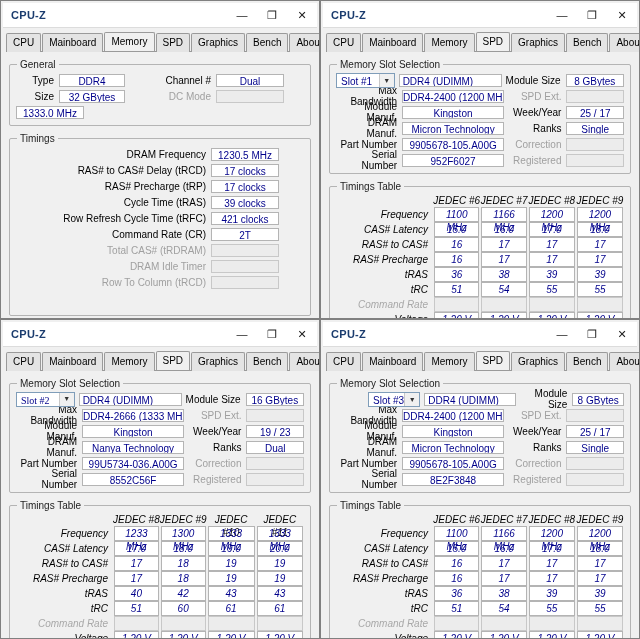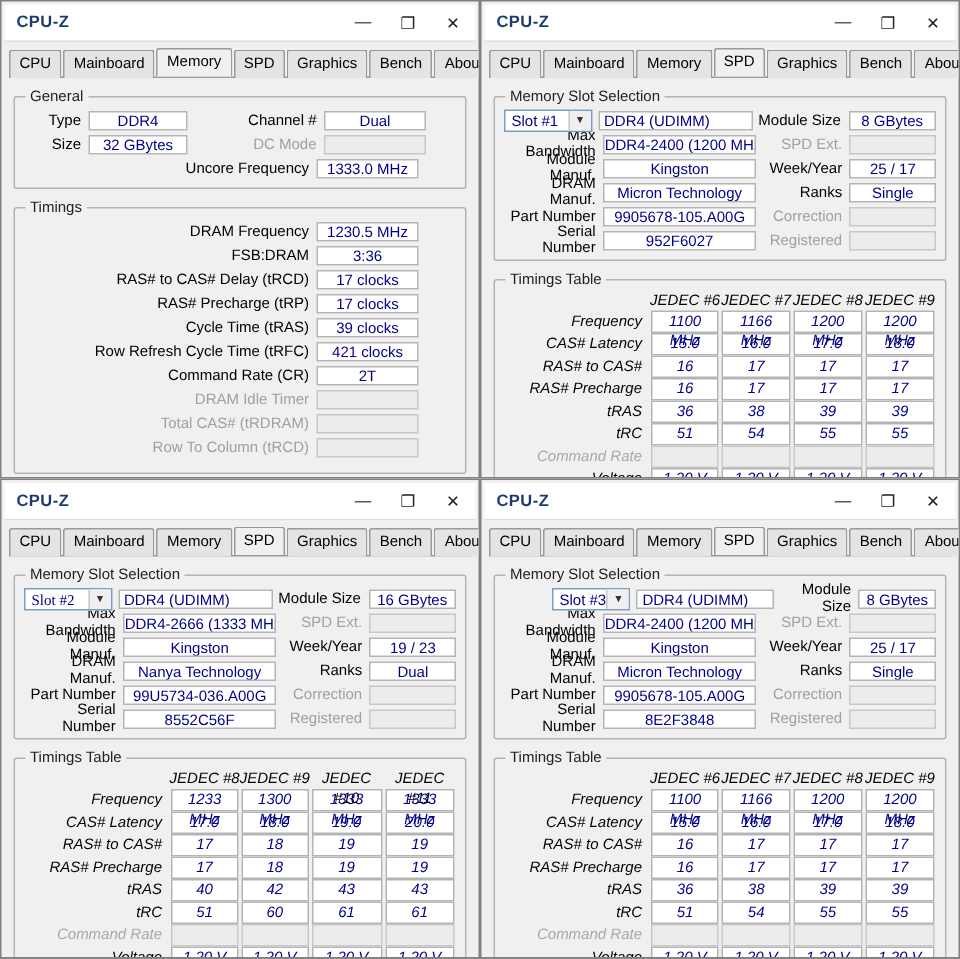--- a/index.html
+++ b/index.html
@@ -75,61 +75,56 @@
           <div class="lbl" style="width:86px;">Channel #</div>
           <div class="val" style="width:68px;">Dual</div>
         </div>
         <div class="row">
           <div class="lbl" style="width:38px;">Size</div>
           <div class="val" style="width:66px;">32 GBytes</div>
           <div class="lbl dim" style="width:86px;">DC Mode</div>
           <div class="val dis" style="width:68px;"></div>
         </div>
         <div class="row" style="margin-bottom:0;">
-          <div class="lbl" style="width:190px;">Uncore Frequency</div>
           <div class="val" style="width:68px;">1333.0 MHz</div>
         </div>
       </div>
 
       <div class="group" style="margin-top:12px;flex:1;">
         <div class="legend">Timings</div>
         <div class="row" style="margin-top:2px;">
           <div class="lbl" style="width:190px;">DRAM Frequency</div>
           <div class="val" style="width:68px;">1230.5 MHz</div>
         </div>
         <div class="row">
-          <div class="lbl" style="width:190px;">FSB:DRAM</div>
-          <div class="val" style="width:68px;">3:36</div>
-        </div>
-        <div class="row">
           <div class="lbl" style="width:190px;">RAS# to CAS# Delay (tRCD)</div>
           <div class="val" style="width:68px;">17 clocks</div>
         </div>
         <div class="row">
           <div class="lbl" style="width:190px;">RAS# Precharge (tRP)</div>
           <div class="val" style="width:68px;">17 clocks</div>
         </div>
         <div class="row">
           <div class="lbl" style="width:190px;">Cycle Time (tRAS)</div>
           <div class="val" style="width:68px;">39 clocks</div>
         </div>
         <div class="row">
           <div class="lbl" style="width:190px;">Row Refresh Cycle Time (tRFC)</div>
           <div class="val" style="width:68px;">421 clocks</div>
         </div>
         <div class="row">
           <div class="lbl" style="width:190px;">Command Rate (CR)</div>
           <div class="val" style="width:68px;">2T</div>
         </div>
         <div class="row">
+          <div class="lbl dim" style="width:190px;">Total CAS# (tRDRAM)</div>
+          <div class="val dis" style="width:68px;"></div>
+        </div>
+        <div class="row">
           <div class="lbl dim" style="width:190px;">DRAM Idle Timer</div>
-          <div class="val dis" style="width:68px;"></div>
-        </div>
-        <div class="row">
-          <div class="lbl dim" style="width:190px;">Total CAS# (tRDRAM)</div>
           <div class="val dis" style="width:68px;"></div>
         </div>
         <div class="row" style="margin-bottom:0;">
           <div class="lbl dim" style="width:190px;">Row To Column (tRCD)</div>
           <div class="val dis" style="width:68px;"></div>
         </div>
       </div>
     </div>
 
    </div>

